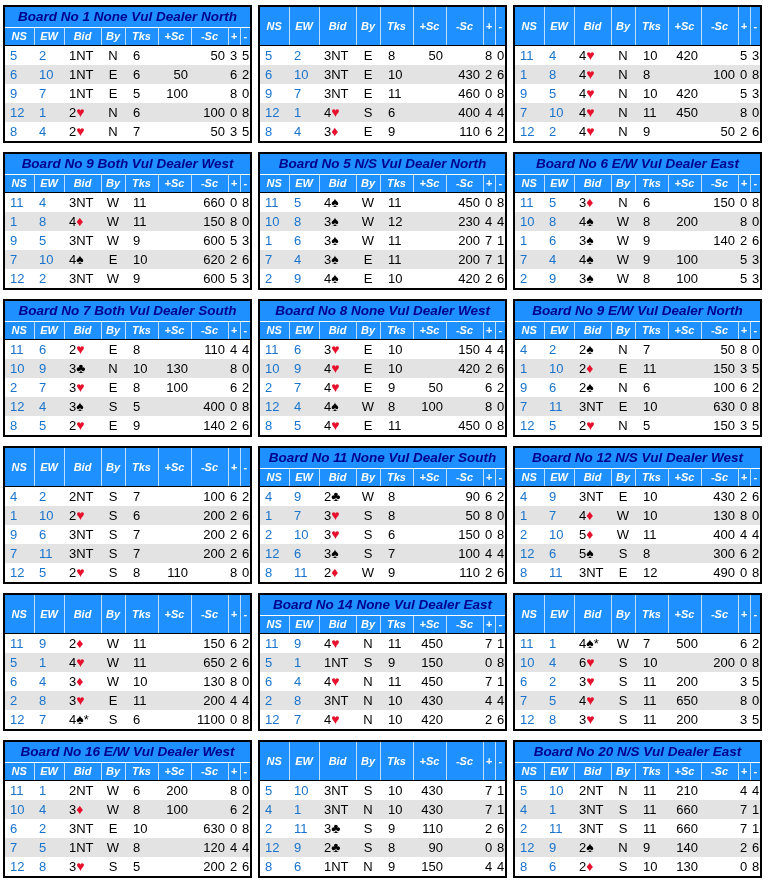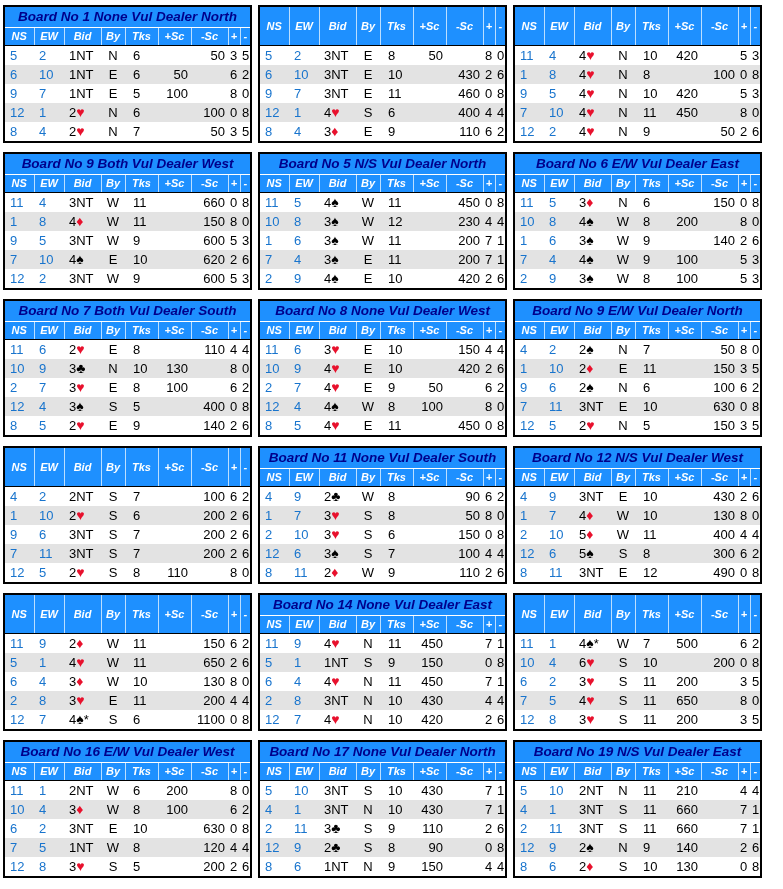--- a/index.html
+++ b/index.html
@@ -1416,23 +1416,20 @@
         <col style="width: 30px;">
         <col style="width: 37px;">
         <col style="width: 24px;">
         <col style="width: 33px;">
         <col style="width: 33px;">
         <col style="width: 37px;">
         <col style="width: 12px;">
         <col style="width: 11px;">
       </colgroup>
       <tbody>
-        <tr>
-          <th colspan="9" class="title">Board No 17 None Vul Dealer North</th>
-        </tr>
         <tr class="hdr">
           <th>NS</th>
           <th>EW</th>
           <th>Bid</th>
           <th>By</th>
           <th>Tks</th>
           <th>+Sc</th>
           <th>-Sc</th>
           <th>+</th>
           <th>-</th>
@@ -1501,21 +1498,21 @@
         <col style="width: 37px;">
         <col style="width: 24px;">
         <col style="width: 33px;">
         <col style="width: 33px;">
         <col style="width: 37px;">
         <col style="width: 12px;">
         <col style="width: 11px;">
       </colgroup>
       <tbody>
         <tr>
-          <th colspan="9" class="title">Board No 19 N/S Vul Dealer East</th>
+          <th colspan="9" class="title">Board No 20 N/S Vul Dealer East</th>
         </tr>
         <tr class="hdr">
           <th>NS</th>
           <th>EW</th>
           <th>Bid</th>
           <th>By</th>
           <th>Tks</th>
           <th>+Sc</th>
           <th>-Sc</th>
           <th>+</th>

